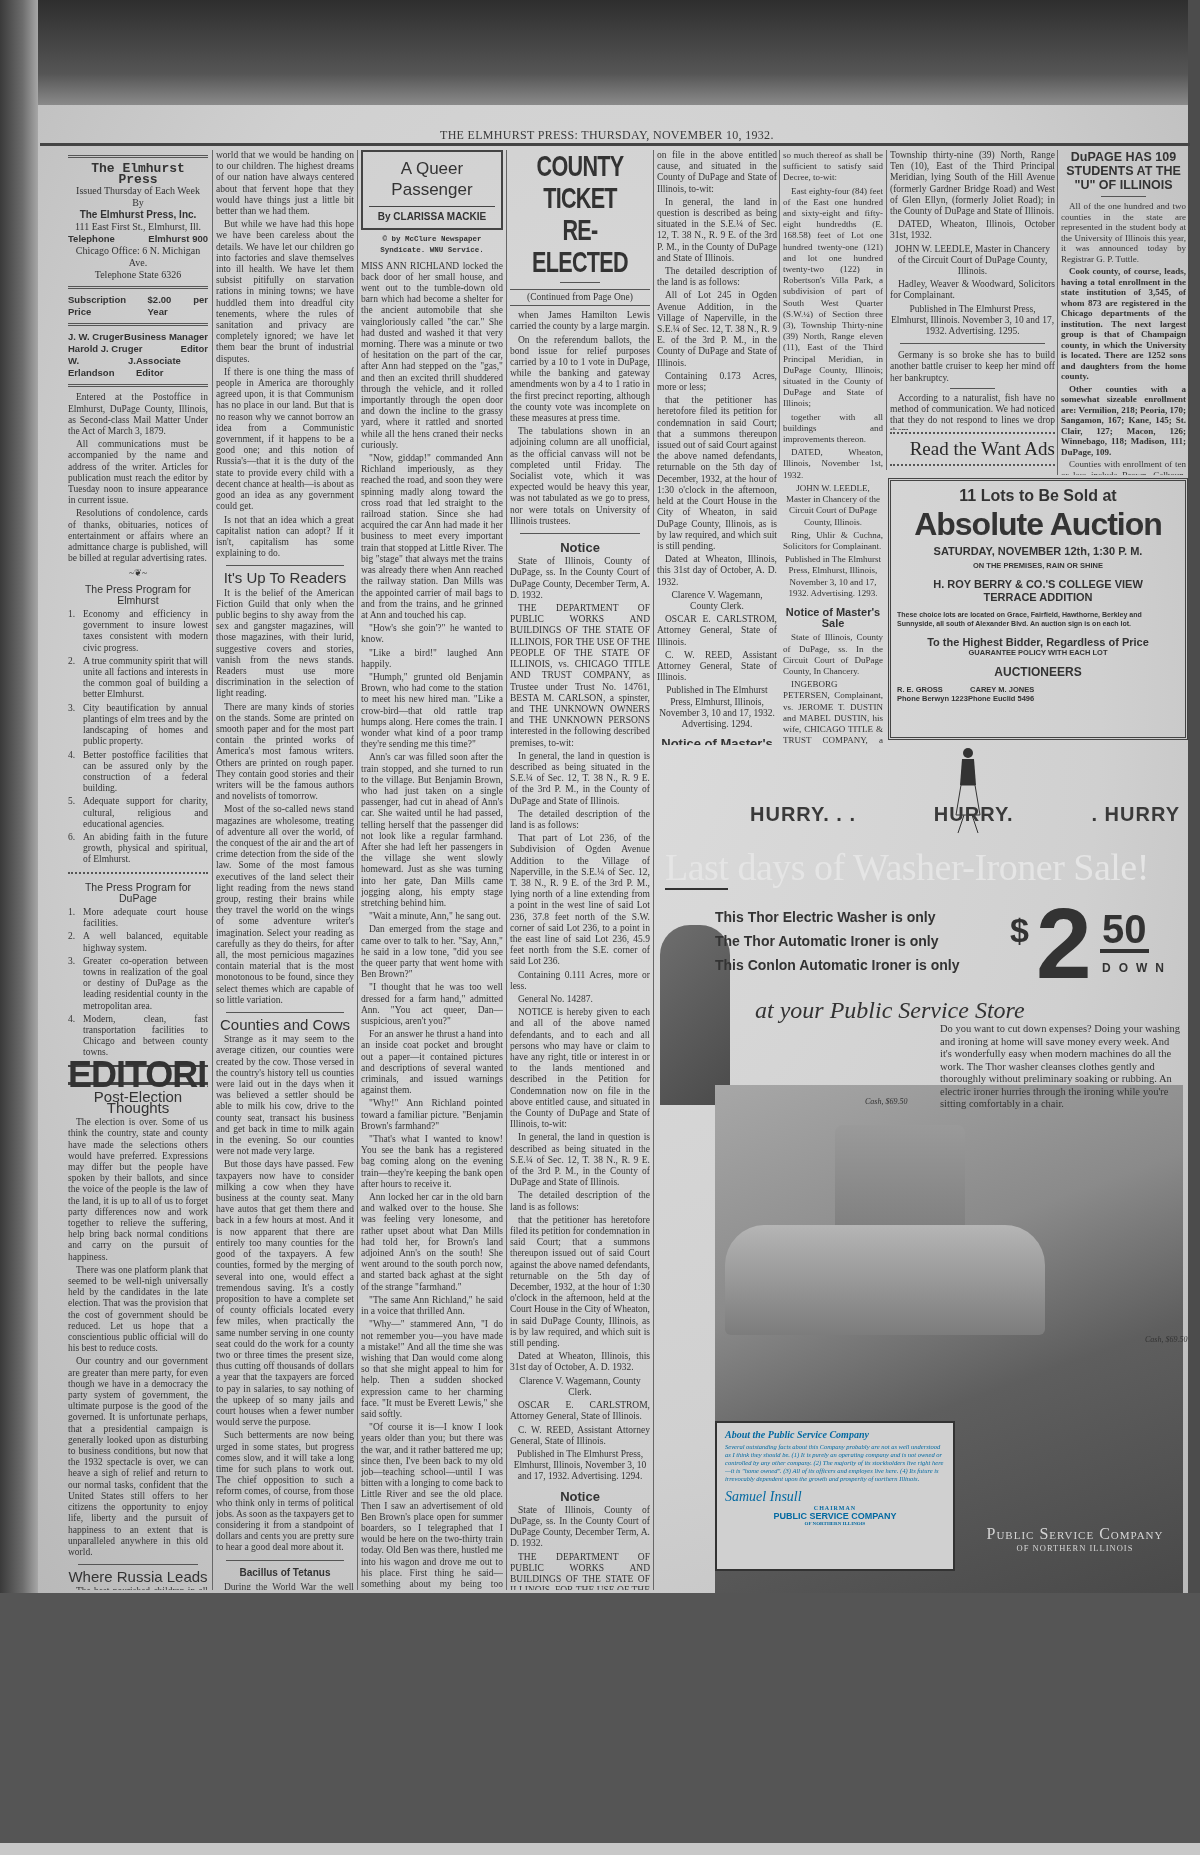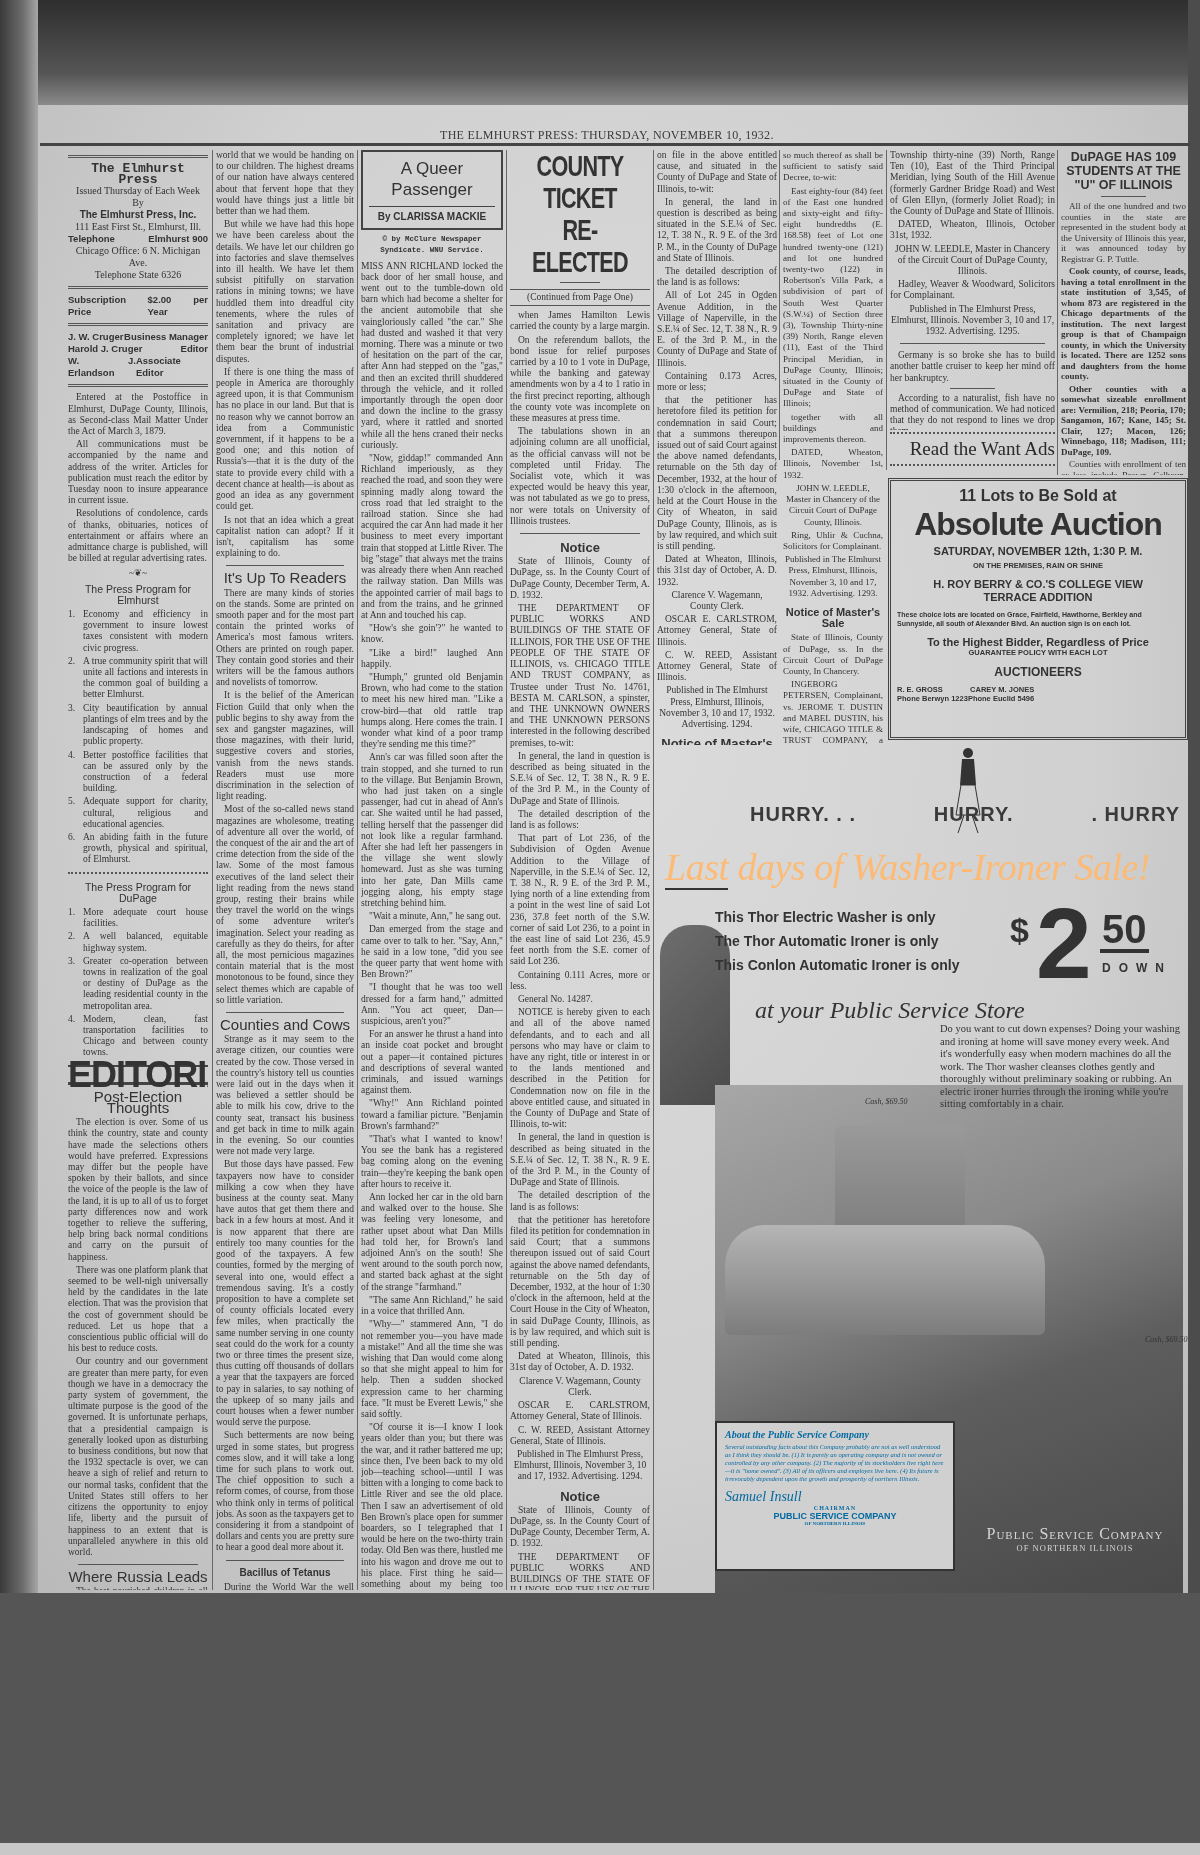--- a/index.html
+++ b/index.html
@@ -57,21 +57,21 @@
   .auction .a5 { font-size: 11px; font-weight: bold; margin-top: 8px; line-height: 13px; }
   .auction .a6 { font-size: 7px; font-weight: bold; text-align: left; margin-top: 6px; line-height: 9px; }
   .auction .a7 { font-size: 11px; font-weight: bold; margin-top: 8px; }
   .auction .a8 { font-size: 7.5px; font-weight: bold; }
   .auction .a9 { font-size: 12px; font-weight: bold; margin-top: 8px; }
   .auction .a10 { display: flex; font-size: 7.5px; font-weight: bold; margin-top: 6px; line-height: 9px; }
 
   .ad { position: absolute; left: 655px; top: 745px; width: 533px; height: 848px; }
   .hurry { position: absolute; left: 95px; top: 58px; width: 430px; display: flex; justify-content: space-between; font-family: "Liberation Sans", sans-serif; font-weight: bold; font-size: 20px; letter-spacing: 1px; color: #3a3a3a; }
   .figure-lady { position: absolute; left: 295px; top: 0px; width: 36px; height: 90px; }
-  .last-days { position: absolute; left: 10px; top: 100px; width: 520px; font-family: "Liberation Serif", serif; font-style: italic; font-size: 38px; color: #fdba74; white-space: nowrap; letter-spacing: -.5px; }
+  .last-days { position: absolute; left: 10px; top: 100px; width: 520px; font-family: "Liberation Serif", serif; font-size: 38px; color: #e5e5e5; white-space: nowrap; letter-spacing: -.5px; }
   .last-days .u { border-bottom: 2px solid #333; }
   .offers { position: absolute; left: 60px; top: 160px; font-family: "Liberation Sans", sans-serif; font-weight: bold; font-size: 14px; line-height: 24px; color: #333; }
   .price { position: absolute; left: 355px; top: 162px; width: 170px; height: 90px; font-family: "Liberation Sans", sans-serif; color: #333; }
   .price .dollar { position: absolute; left: 0; top: 4px; font-size: 34px; font-weight: bold; }
   .price .two { position: absolute; left: 26px; top: -14px; font-size: 100px; font-weight: bold; line-height: 100px; }
   .price .cents { position: absolute; left: 90px; top: 2px; font-size: 40px; font-weight: bold; line-height: 40px; border-bottom: 4px solid #333; padding: 0 2px; }
   .price .down { position: absolute; left: 92px; top: 54px; font-size: 12px; letter-spacing: 8px; font-weight: bold; }
   .store { position: absolute; left: 100px; top: 252px; font-style: italic; font-size: 24px; color: #333; }
   .ad-copy { position: absolute; left: 285px; top: 278px; width: 240px; font-size: 10.5px; line-height: 12.5px; color: #333; }
   .ad-copy p { margin-bottom: 8px; }
@@ -203,22 +203,22 @@
 
 </div>
 
 <div class="col" style="left:216px;top:150px;width:138px;height:1440px">
   <p style="text-indent:0">world that we would be handing on to our children. The highest dreams of our nation have always centered about that fervent hope that they would have things just a little bit better than we had them.</p>
   <p>But while we have had this hope we have been careless about the details. We have let our children go into factories and slave themselves into ill health. We have let them subsist pitifully on starvation rations in mining towns; we have huddled them into dreadful city tenements, where the rules of sanitation and privacy are completely ignored; we have let them bear the brunt of industrial disputes.</p>
   <p>If there is one thing the mass of people in America are thoroughly agreed upon, it is that Communism has no place in our land. But that is no reason why we cannot borrow an idea from a Communistic government, if it happens to be a good one; and this notion of Russia's—that it is the duty of the state to provide every child with a decent chance at health—is about as good an idea as any government could get.</p>
   <p>Is not that an idea which a great capitalist nation can adopt? If it isn't, capitalism has some explaining to do.</p>
   <div class="hr"></div>
   <div class="section-head">It's Up To Readers</div>
+  <p>It is the belief of the American Fiction Guild that only when the public begins to shy away from the sex and gangster magazines, will those magazines, with their lurid, suggestive covers and stories, vanish from the news stands. Readers must use more discrimination in the selection of light reading.</p>
   <p>There are many kinds of stories on the stands. Some are printed on smooth paper and for the most part contain the printed works of America's most famous writers. Others are printed on rough paper. They contain good stories and their writers will be the famous authors and novelists of tomorrow.</p>
-  <p>It is the belief of the American Fiction Guild that only when the public begins to shy away from the sex and gangster magazines, will those magazines, with their lurid, suggestive covers and stories, vanish from the news stands. Readers must use more discrimination in the selection of light reading.</p>
   <p>Most of the so-called news stand magazines are wholesome, treating of adventure all over the world, of the conquest of the air and the art of crime detection from the side of the law. Some of the most famous executives of the land select their light reading from the news stand group, resting their brains while they travel the world on the wings of some adventure writer's imagination. Select your reading as carefully as they do theirs, for after all, the most pernicious magazines contain material that is the most monotonous to be found, since they select themes which are capable of so little variation.</p>
   <div class="hr"></div>
   <div class="section-head">Counties and Cows</div>
   <p>Strange as it may seem to the average citizen, our counties were created by the cow. Those versed in the country's history tell us counties were laid out in the days when it was believed a settler should be able to milk his cow, drive to the county seat, transact his business and get back in time to milk again in the evening. So our counties were not made very large.</p>
   <p>But those days have passed. Few taxpayers now have to consider milking a cow when they have business at the county seat. Many have autos that get them there and back in a few hours at most. And it is now apparent that there are entirely too many counties for the good of the taxpayers. A few counties, formed by the merging of several into one, would effect a tremendous saving. It's a costly proposition to have a complete set of county officials located every few miles, when practically the same number serving in one county seat could do the work for a county two or three times the present size, thus cutting off thousands of dollars a year that the taxpayers are forced to pay in salaries, to say nothing of the upkeep of so many jails and court houses when a fewer number would serve the purpose.</p>
   <p>Such betterments are now being urged in some states, but progress comes slow, and it will take a long time for such plans to work out. The chief opposition to such a reform comes, of course, from those who think only in terms of political jobs. As soon as the taxpayers get to considering it from a standpoint of dollars and cents you are pretty sure to hear a good deal more about it.</p>
   <div class="hr"></div>
   <div class="small-head">Bacillus of Tetanus</div>
   <p>During the World War the well cultivated fields in the north of France were found to teem with the bacillus of tetanus, whose ravages among the wounded would have been appallingly heavy but for the timely use of that antitoxin which was available, thanks to the researches of Baron Shibasaburo Kitasato many years earlier. The story of Kitasato, a pioneer of medicine and a microbe hunter, is told by Dr. Claude Lillingston in Hygeia Magazine.</p>
 

